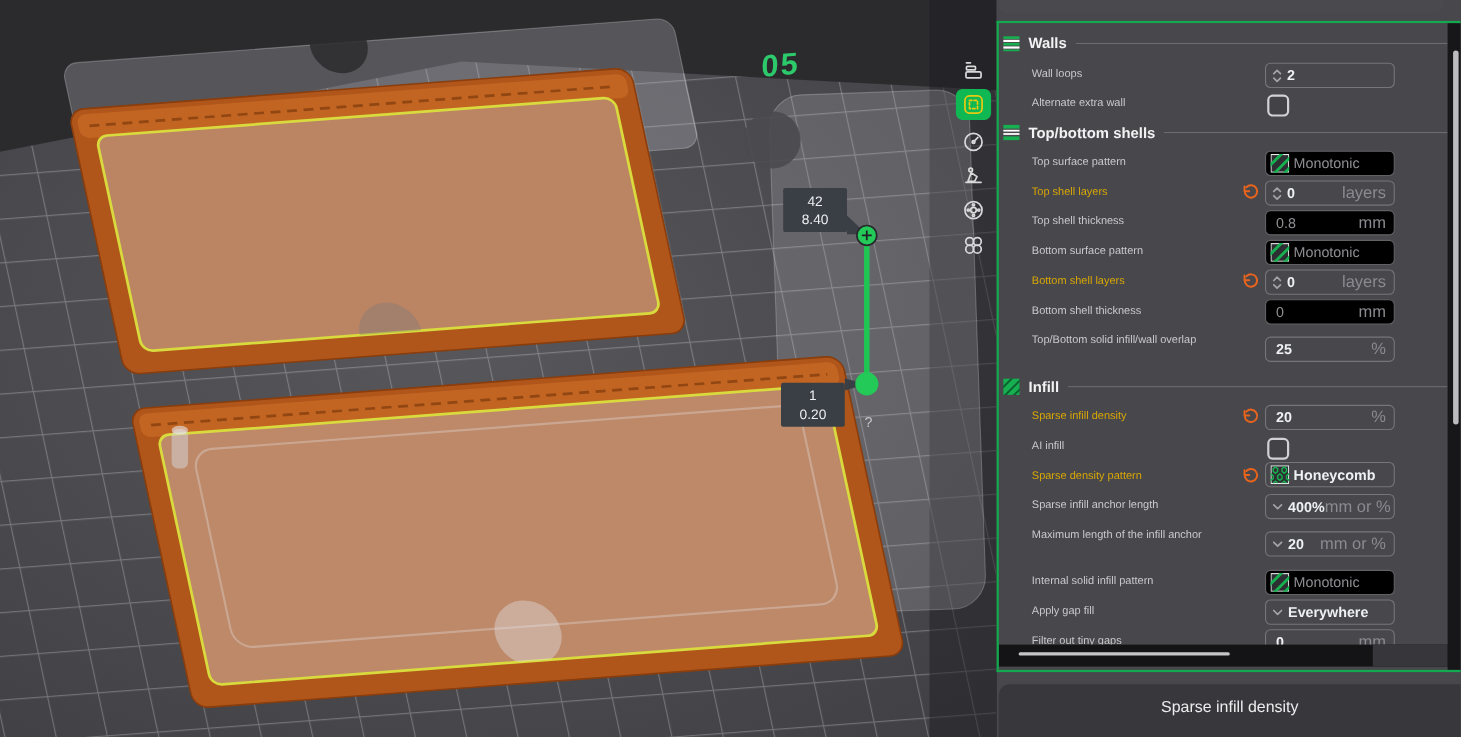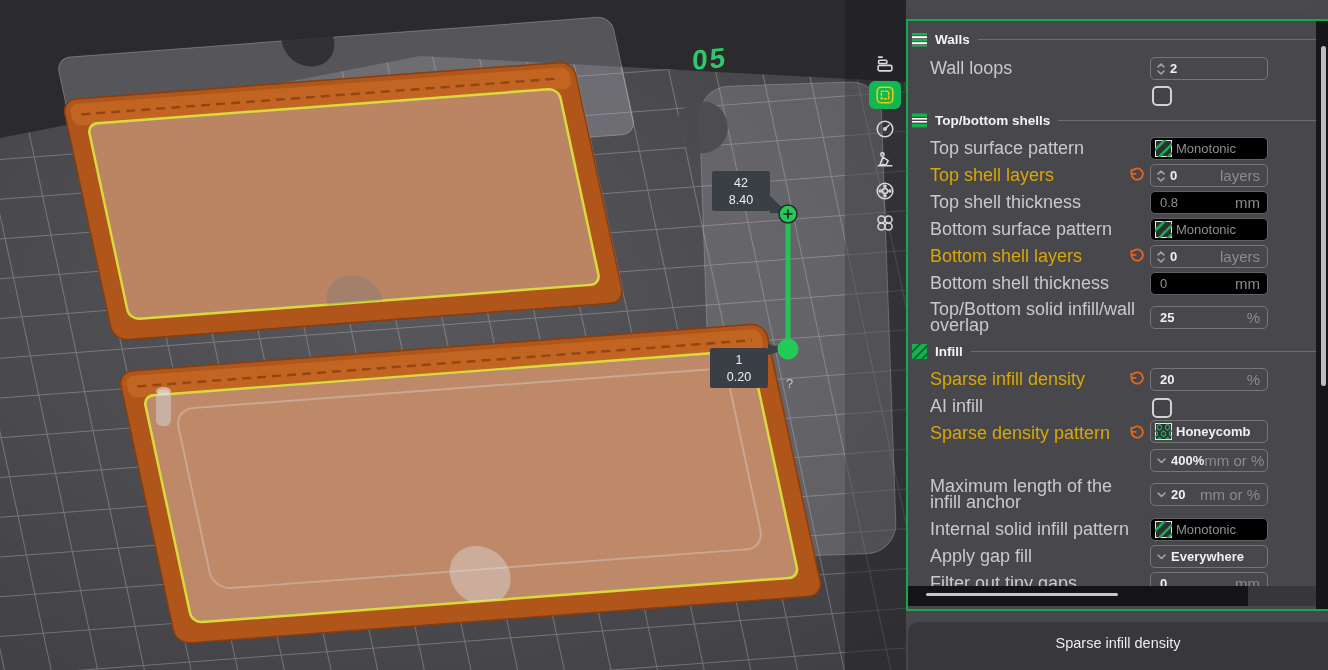--- a/index.html
+++ b/index.html
@@ -20,21 +20,21 @@
   .gl{position:absolute;background:#13a94e;z-index:8;}
   .gl.top{left:0;right:0;top:19px;height:2px;}
   .gl.left{left:0;top:19px;width:2px;height:592px;}
   .gl.bottom{left:0;right:0;top:609px;height:2px;}
   .search{position:absolute;left:2px;right:16px;top:-18px;height:30px;border:1px solid #70707
 5;border-radius:8px;background:#4a4a4e;}
   .sec{position:absolute;left:6px;width:404px;height:16px;display:flex;align-items:center;gap:8px;z-index:2;}
   .sec .ttl{color:#f2f2f4;font-weight:700;font-size:13.5px;white-space:nowrap;}
   .sec .ln{flex:1;height:1px;background:#6b6b70;}
   .sec svg{flex:0 0 15px;}
-  .lbl{position:absolute;left:24px;width:200px;font-size:18px;color:#c9c9cd;line-height:22px;z-index:2;}
+  .lbl{position:absolute;left:32px;width:200px;font-size:10px;color:#c9c9cd;line-height:22px;z-index:2;}
   .lbl.mod{color:#d9a704;}
   .lbl.two{line-height:15.5px;width:218px;}
   .field{position:absolute;left:244px;width:118px;height:23px;border:1px solid #75757a;border-radius:5px;display:flex;align-items:center;box-sizing:border-box;padding:0 7px 0 5px;background:transparent;z-index:2;}
   .field.dark{background:#000000;border-color:#606065;}
   .val{color:#eef0f3;font-weight:700;font-size:13px;margin-left:4px;white-space:nowrap;}
   .field.dark .val{color:#8f8f94;font-weight:400;}
   .unit{margin-left:auto;color:#8a8a90;font-size:15px;white-space:nowrap;}
   .ctrl{display:flex;align-items:center;flex:0 0 auto;}
   .ctrl svg{stroke:#a2a2a7;fill:none;stroke-width:1.6;stroke-linecap:round;stroke-linejoin:round;}
   .pat{width:17px;height:17px;flex:0 0 17px;margin-left:-1px;}
@@ -200,20 +200,21 @@
     <div class="lbl" style="top:57px">Wall loops</div>
     <div class="field" style="top:57px">
       <span class="ctrl">
           <svg width="10" height="16" viewBox="0 0 10 16">
             <path d="M2 6l3-3 3 3M2 10l3 3 3-3"></path>
           </svg>
         </span>
       <span class="val">2</span>
     </div>
 
+    <div class="lbl" style="top:83px">Alternate extra wall</div>
     <div class="cbx" style="top:86px"></div>
 
     <div class="sec" style="top:112px">
       <svg width="15" height="15" viewBox="0 0 15 15">
         <rect x="0" y="0.5" width="15" height="3.4" fill="#17b050"></rect>
           <rect x="0" y="5" width="15" height="1.6" fill="#ffffff"></rect>
         <rect x="0" y="8" width="15" height="1.6" fill="#ffffff"></rect>
           <rect x="0" y="11" width="15" height="3.4" fill="#17b050"></rect>
       </svg>
       <span class="ttl">Top/bottom shells</span>
@@ -338,20 +339,21 @@
           <path d="M6.5 9.5l2-1.6 2 1.6v2.6l-2 1.6-2-1.6z"></path>
             <path d="M-1.5 9.5l2-1.6 2 1.6v2.6l-2 1.6-2-1.6z"></path>
           <path d="M14.5 9.5l2-1.6 2 1.6v2.6l-2 1.6-2-1.6z"></path>
             <path d="M2.5 16l2-1.6 2 1.6"></path>
             <path d="M10.5 16l2-1.6 2 1.6"></path>
         </g>
       </svg>
       <span class="val">Honeycomb</span>
     </div>
 
+    <div class="lbl" style="top:449px">Sparse infill anchor length</div>
     <div class="field" style="top:449px">
       <span class="ctrl">
           <svg width="11" height="11" viewBox="0 0 11 11">
             <path d="M2 4l3.5 3.5L9 4"></path>
           </svg>
         </span>
       <span class="val">400%</span>
       <span class="unit">mm or %</span>
     </div>
 

